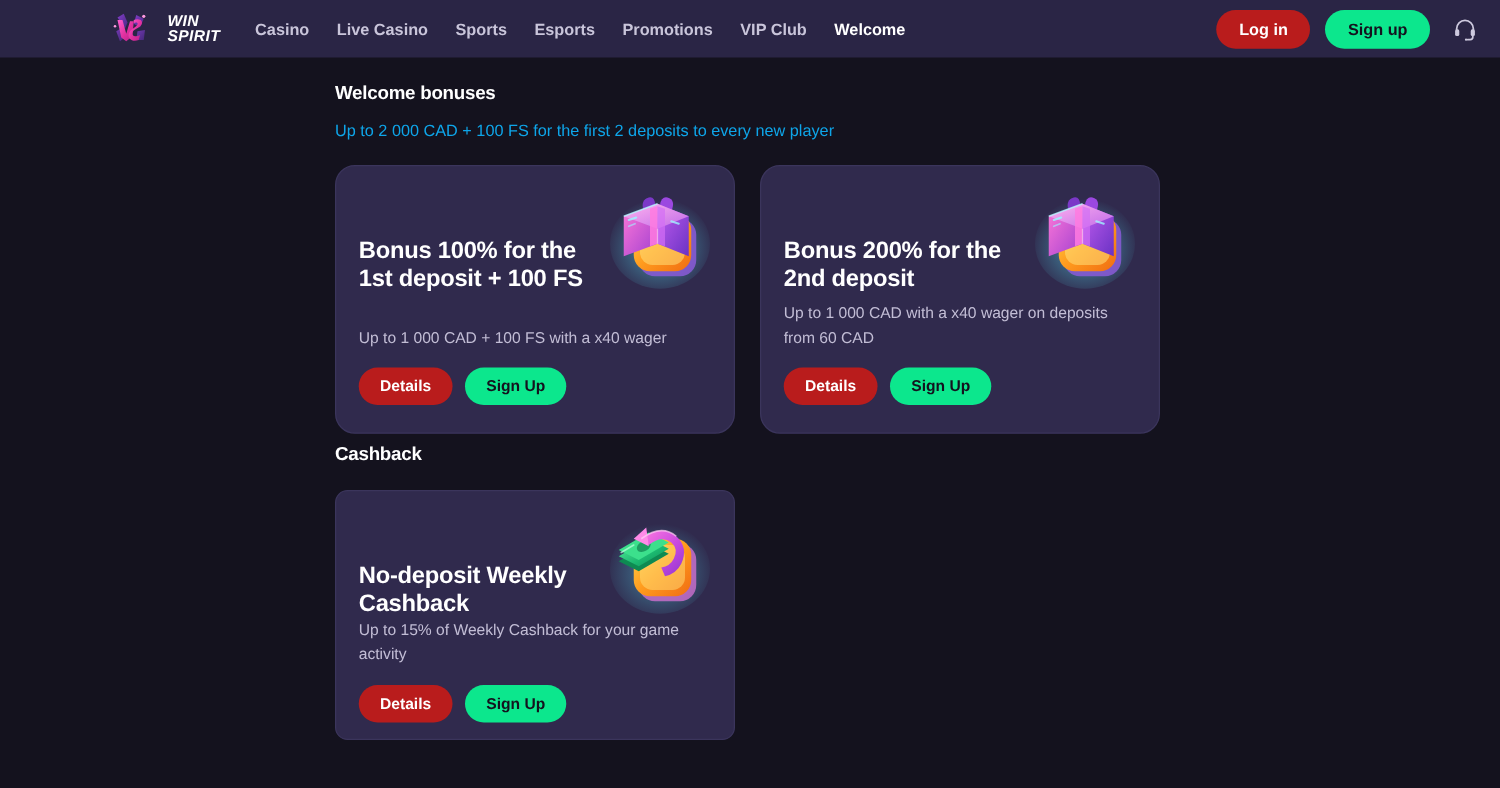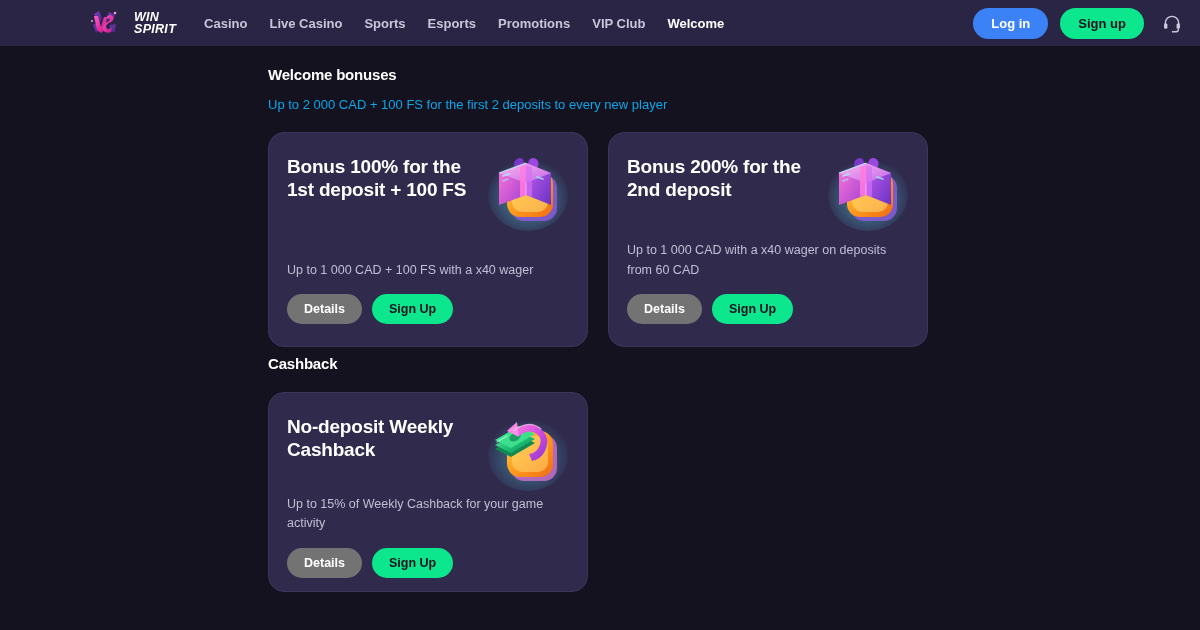--- a/index.html
+++ b/index.html
@@ -56,21 +56,21 @@
   }
   .nav-item.active { color: #ffffff; }
 
   .header-right {
     margin-left: auto;
     display: flex;
     align-items: center;
     gap: 12px;
   }
   .btn-login {
-    background: #3b82f6;
+    background: #b91c1c;
     color: #ffffff;
     font-size: 13px;
     font-weight: bold;
     border: none;
     border-radius: 18px;
     padding: 8px 18px;
     cursor: pointer;
     font-family: inherit;
   }
   .btn-signup-top {
@@ -117,26 +117,26 @@
     width: 320px;
     background: #302a4d;
     border: 1px solid #3b355c;
     border-radius: 16px;
     padding: 22px 20px 22px 18px;
     position: relative;
     display: flex;
     flex-direction: column;
   }
   .card.tall { height: 215px; }
-  .card.cash { height: 200px; }
+  .card.cash { height: 200px; border-radius: 10px; }
 
   .card-head {
     display: flex;
     justify-content: space-between;
-    align-items: flex-start;
+    align-items: flex-end;
     gap: 6px;
   }
   .card-title {
     font-size: 19px;
     font-weight: bold;
     color: #ffffff;
     line-height: 1.22;
     letter-spacing: -0.2px;
     max-width: 205px;
   }
@@ -147,21 +147,21 @@
     margin-top: auto;
     margin-bottom: 14px;
     max-width: 285px;
   }
   .card-actions {
     display: flex;
     gap: 10px;
     align-items: center;
   }
   .btn-details {
-    background: #737373;
+    background: #b91c1c;
     color: #ffffff;
     font-size: 12.5px;
     font-weight: bold;
     border: none;
     border-radius: 16px;
     padding: 8px 17px;
     cursor: pointer;
     font-family: inherit;
   }
   .btn-signup {

